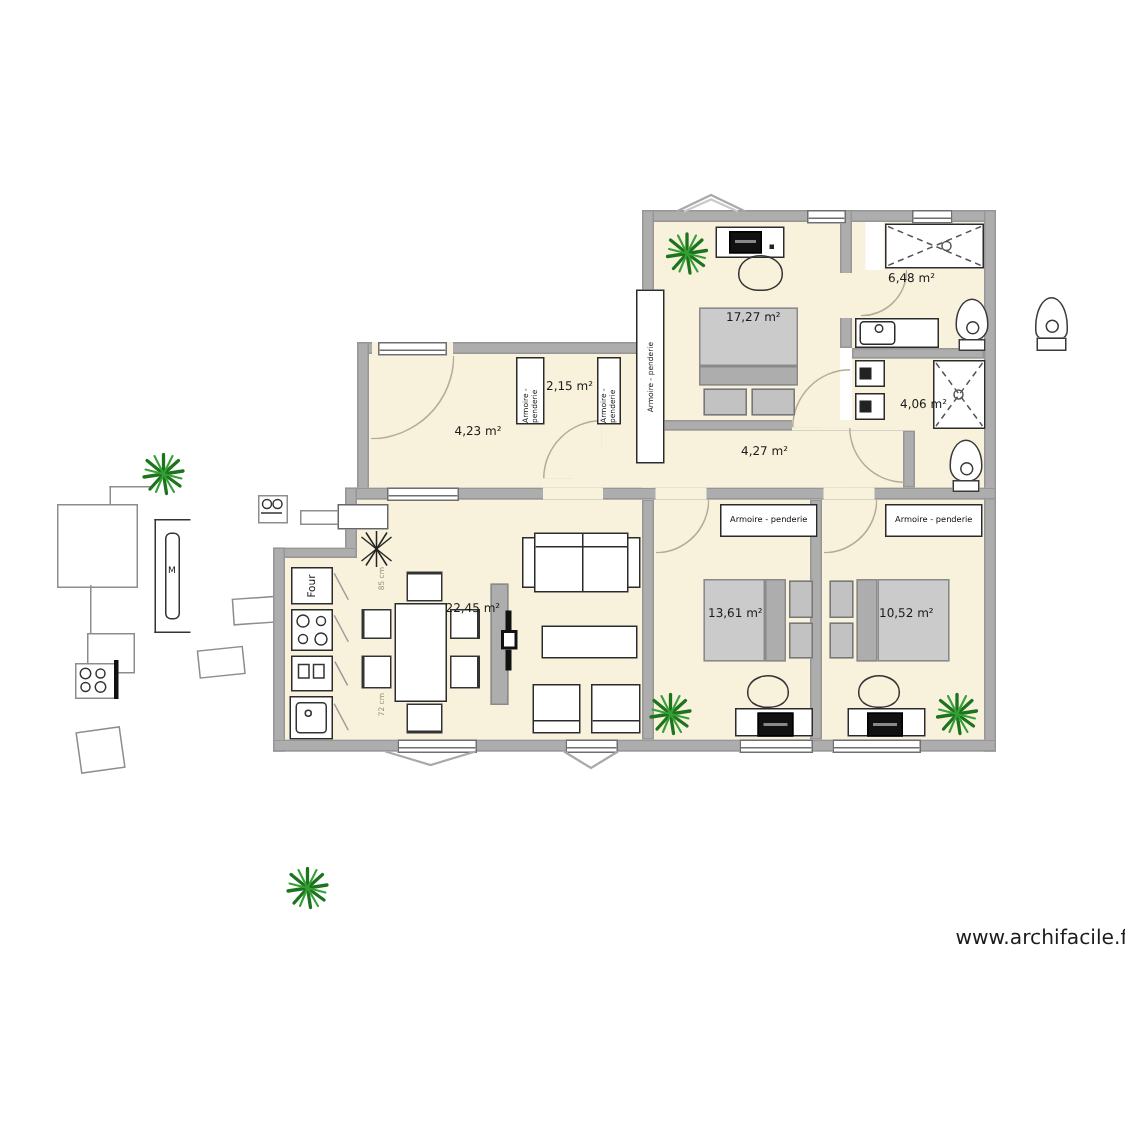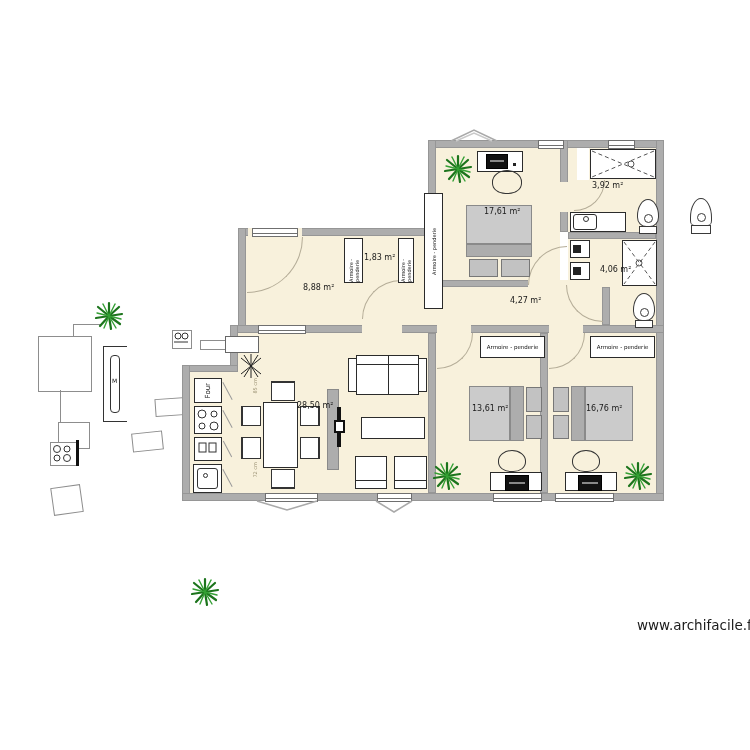--- a/index.html
+++ b/index.html
@@ -129,29 +129,29 @@
   </svg>
 
   <div class="arc br" style="left:247px;top:237px;width:55px;height:55px;"></div>
   <div class="arc tl" style="left:362px;top:280px;width:38px;height:38px;"></div>
   <div class="arc tl" style="left:528px;top:246px;width:38px;height:38px;"></div>
   <div class="arc br" style="left:574px;top:180px;width:30px;height:30px;"></div>
   <div class="arc bl" style="left:566px;top:285px;width:36px;height:36px;"></div>
   <div class="arc br" style="left:437px;top:333px;width:35px;height:35px;"></div>
   <div class="arc br" style="left:549px;top:333px;width:35px;height:35px;"></div>
 
-  <div class="roomlabel" style="left:484px;top:207px;">17,61 m²</div>
-  <div class="roomlabel" style="left:592px;top:181px;">3,92 m²</div>
-  <div class="roomlabel" style="left:364px;top:253px;">1,83 m²</div>
-  <div class="roomlabel" style="left:303px;top:283px;">8,88 m²</div>
+  <div class="roomlabel" style="left:484px;top:207px;">17,27 m²</div>
+  <div class="roomlabel" style="left:592px;top:181px;">6,48 m²</div>
+  <div class="roomlabel" style="left:364px;top:253px;">2,15 m²</div>
+  <div class="roomlabel" style="left:303px;top:283px;">4,23 m²</div>
   <div class="roomlabel" style="left:600px;top:265px;">4,06 m²</div>
-  <div class="roomlabel" style="left:494px;top:296px;margin-left:16px;">4,27 m²</div>
-  <div class="roomlabel" style="left:297px;top:401px;">28,50 m²</div>
+  <div class="roomlabel" style="left:494px;top:296px;">4,27 m²</div>
+  <div class="roomlabel" style="left:297px;top:401px;">22,45 m²</div>
   <div class="roomlabel" style="left:472px;top:404px;">13,61 m²</div>
-  <div class="roomlabel" style="left:586px;top:404px;">16,76 m²</div>
+  <div class="roomlabel" style="left:586px;top:404px;">10,52 m²</div>
 
   <div class="wbox vert" style="left:424px;top:193px;width:17px;height:114px;">
       <span>Armoire - penderie</span>
     </div>
   <div class="wbox vert" style="left:344px;top:238px;width:17px;height:43px;">
       <span>Armoire - penderie</span>
     </div>
   <div class="wbox vert" style="left:398px;top:238px;width:14px;height:43px;">
       <span>Armoire - penderie</span>
     </div>

